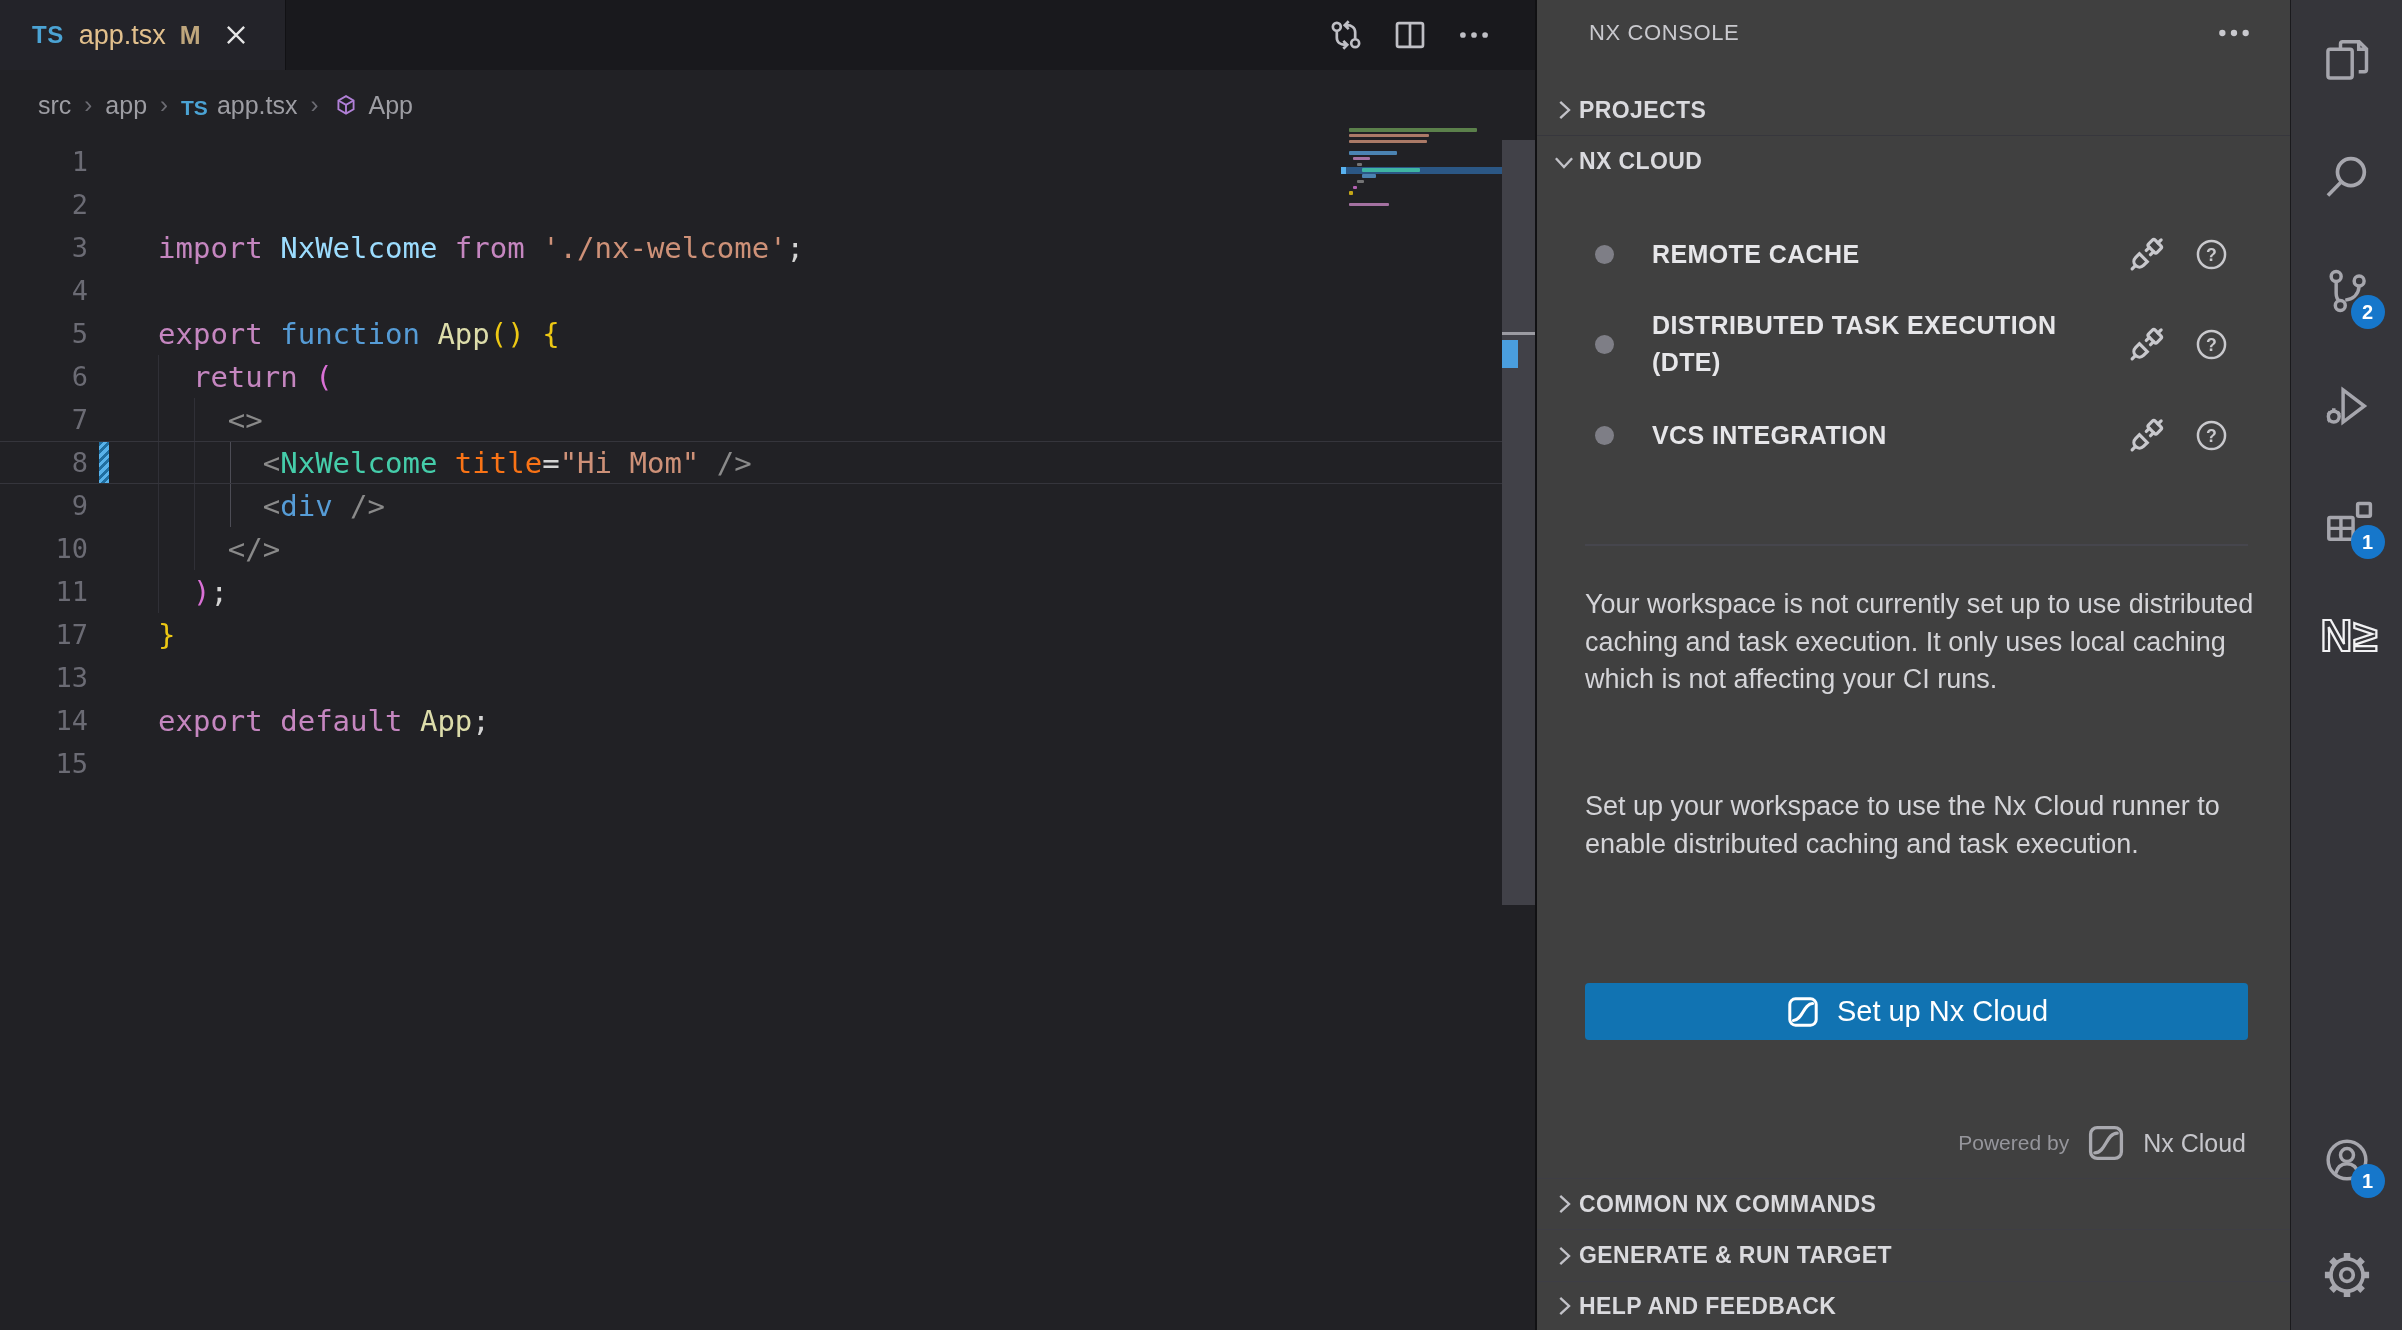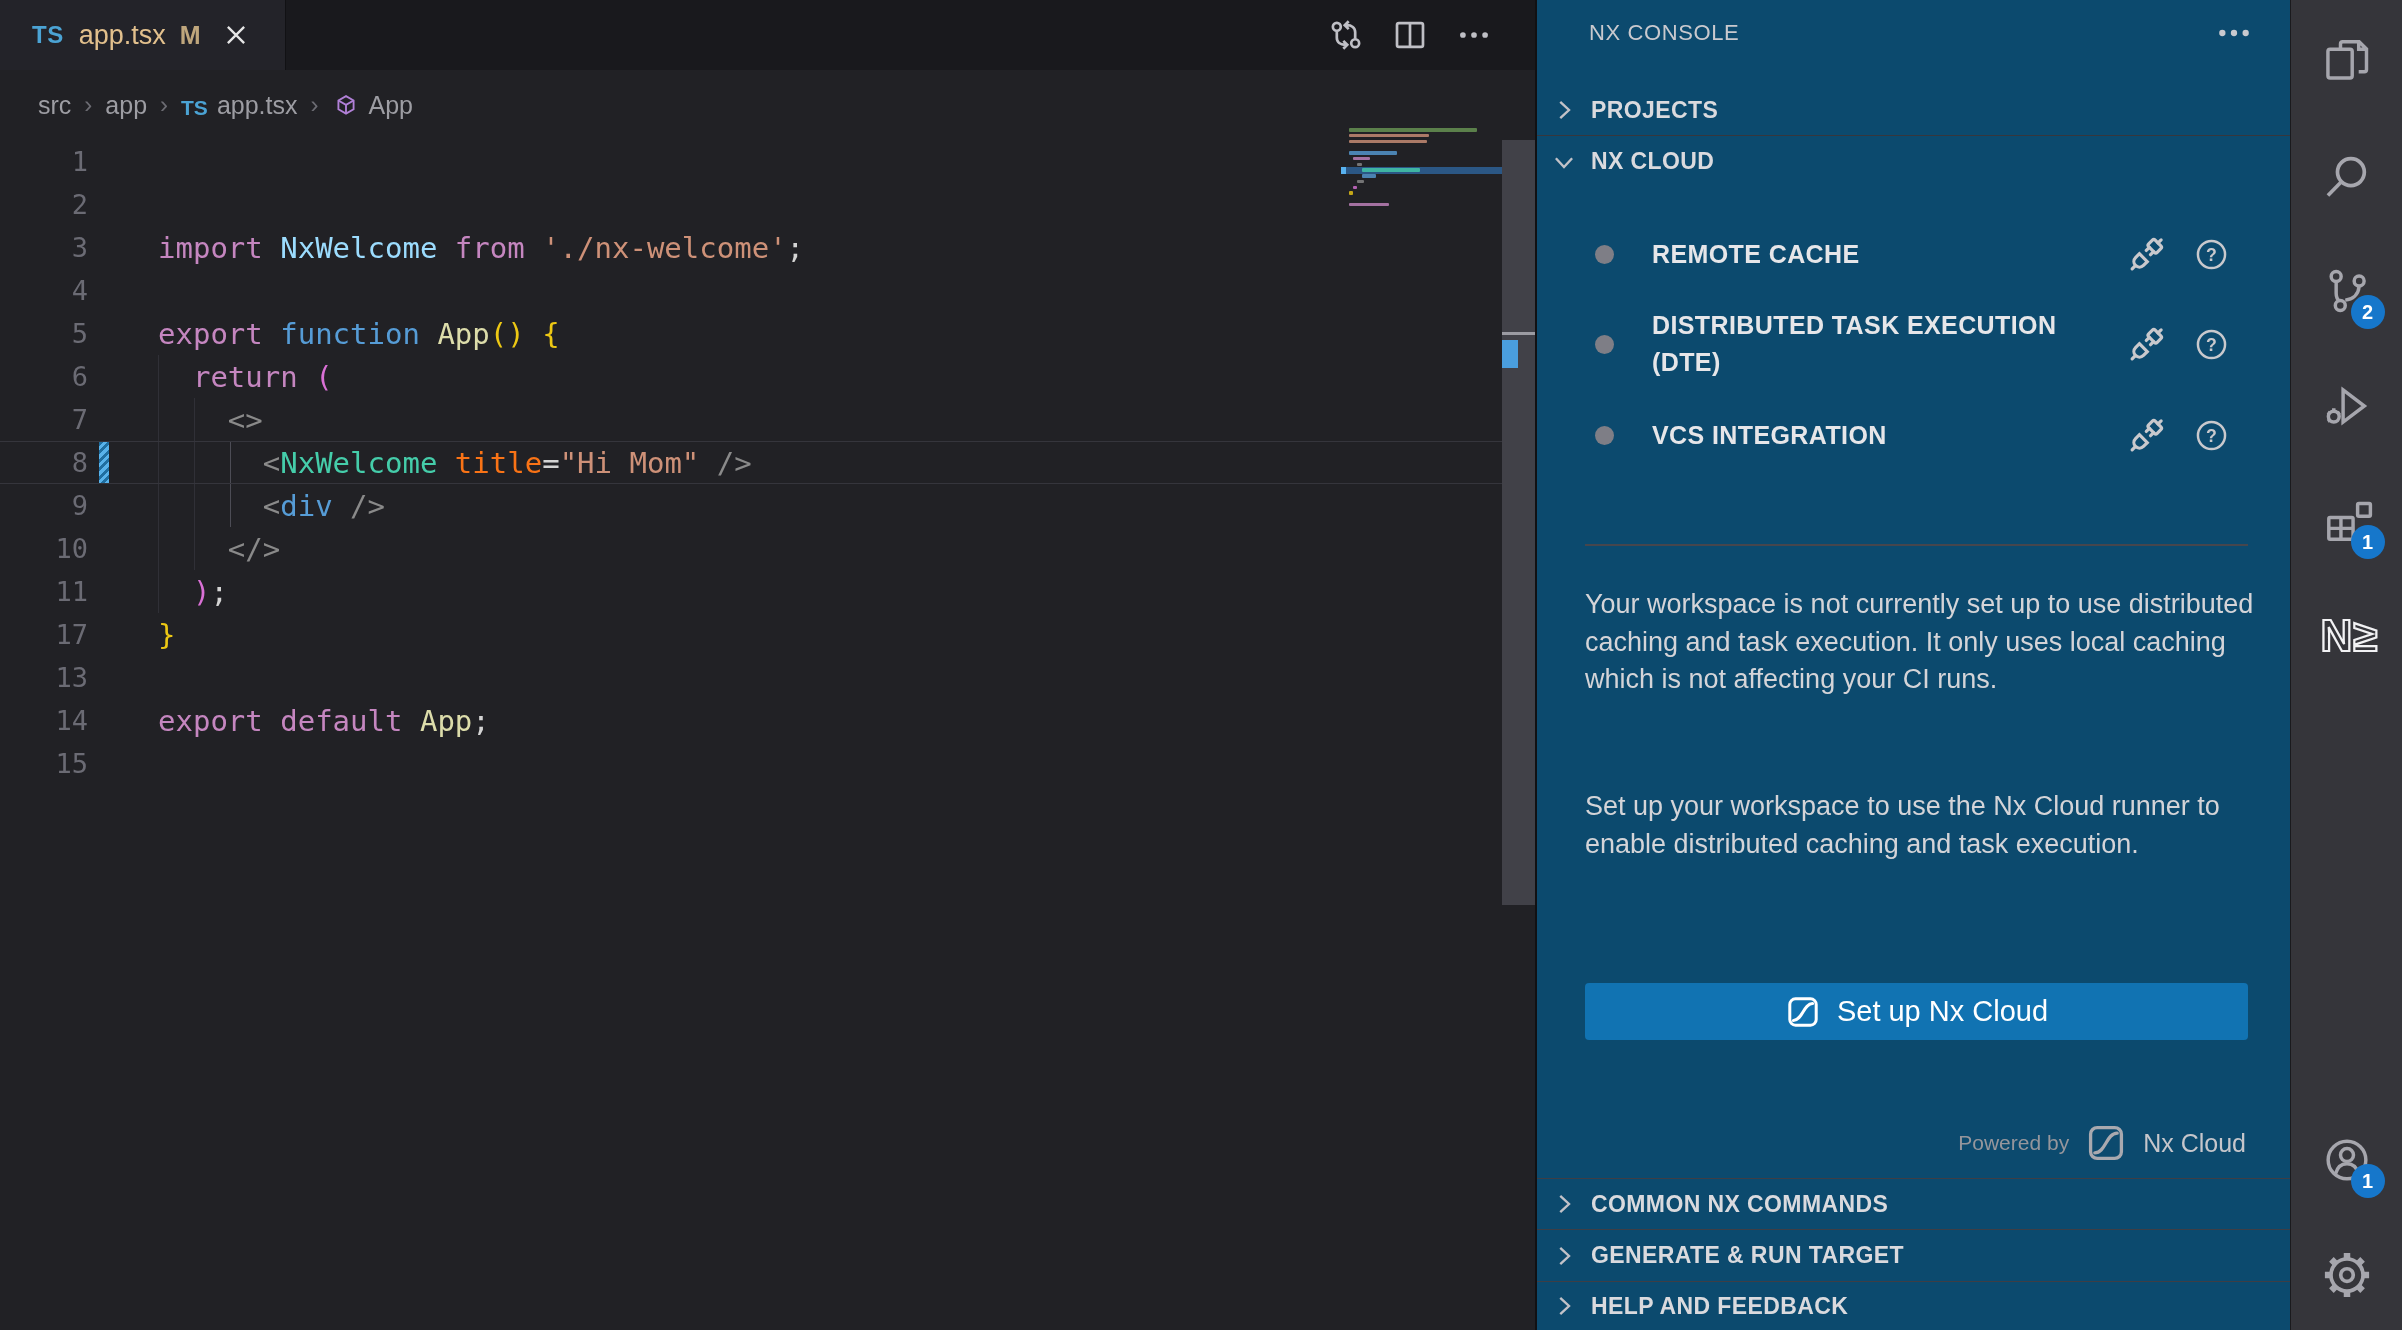--- a/index.html
+++ b/index.html
@@ -46,27 +46,27 @@
   .mm-bar { position:absolute; height:3.5px; border-radius:1px; opacity:.8; }
   .mm-current { position:absolute; left:0; width:164px; height:7px; background:rgba(47,106,165,.75); }
   .mm-current-mark { position:absolute; left:0; width:5px; height:7px; background:#58b2f0; }
 
   .scrollbar { position:absolute; left:1502px; top:140px; width:33px; height:1190px; }
   .sb-slider { position:absolute; left:0; top:0; width:33px; height:765px; background:#414148; cursor:pointer; }
   .sb-cursor-mark { position:absolute; left:0; top:192px; width:33px; height:3px; background:#9b9ba2; }
   .sb-mod-mark { position:absolute; left:0; top:200px; width:16px; height:28px; background:#4a9ede; }
 
   
-  .panel { position:absolute; left:1535px; top:0; width:755px; height:1330px; background:#0c4a6e;
+  .panel { position:absolute; left:1535px; top:0; width:755px; height:1330px; background:#404040;
            border-left:2px solid #111113; }
   .panel-header { height:66px; display:flex; align-items:center; padding:0 36px 0 52px; }
   .panel-title { font-size:22px; color:#c9c9ce; letter-spacing:.6px; }
   .panel-menu { margin-left:auto; width:40px; height:40px; color:#c9c9ce; cursor:pointer; display:flex; align-items:center; }
 
-  .section-row { display:flex; align-items:center; gap:12px; padding-left:12px; cursor:pointer; color:#dadade; }
+  .section-row { display:flex; align-items:center; padding-left:12px; cursor:pointer; color:#dadade; }
   .section-row .chev { width:30px; height:30px; color:#c2c2c8; flex:none; }
   .section-label { font-size:23px; font-weight:bold; letter-spacing:.4px; }
   .row-projects { position:absolute; left:0; top:86px; width:755px; height:48px; }
   .row-nxcloud  { position:absolute; left:0; top:135px; width:755px; height:52px; border-top:1px solid #37373d; }
 
   .feature-row { position:absolute; left:0; width:755px; display:flex; align-items:center; }
   .feature-dot { position:absolute; left:58px; width:19px; height:19px; border-radius:50%; background:#7e7e86; }
   .feature-label { position:absolute; left:115px; width:440px; font-size:25px; font-weight:bold;
                    letter-spacing:.4px; color:#e6e6e9; line-height:37px; }
   .feature-icons { position:absolute; right:62px; display:flex; align-items:center; gap:22px; color:#c9c9cd; }

